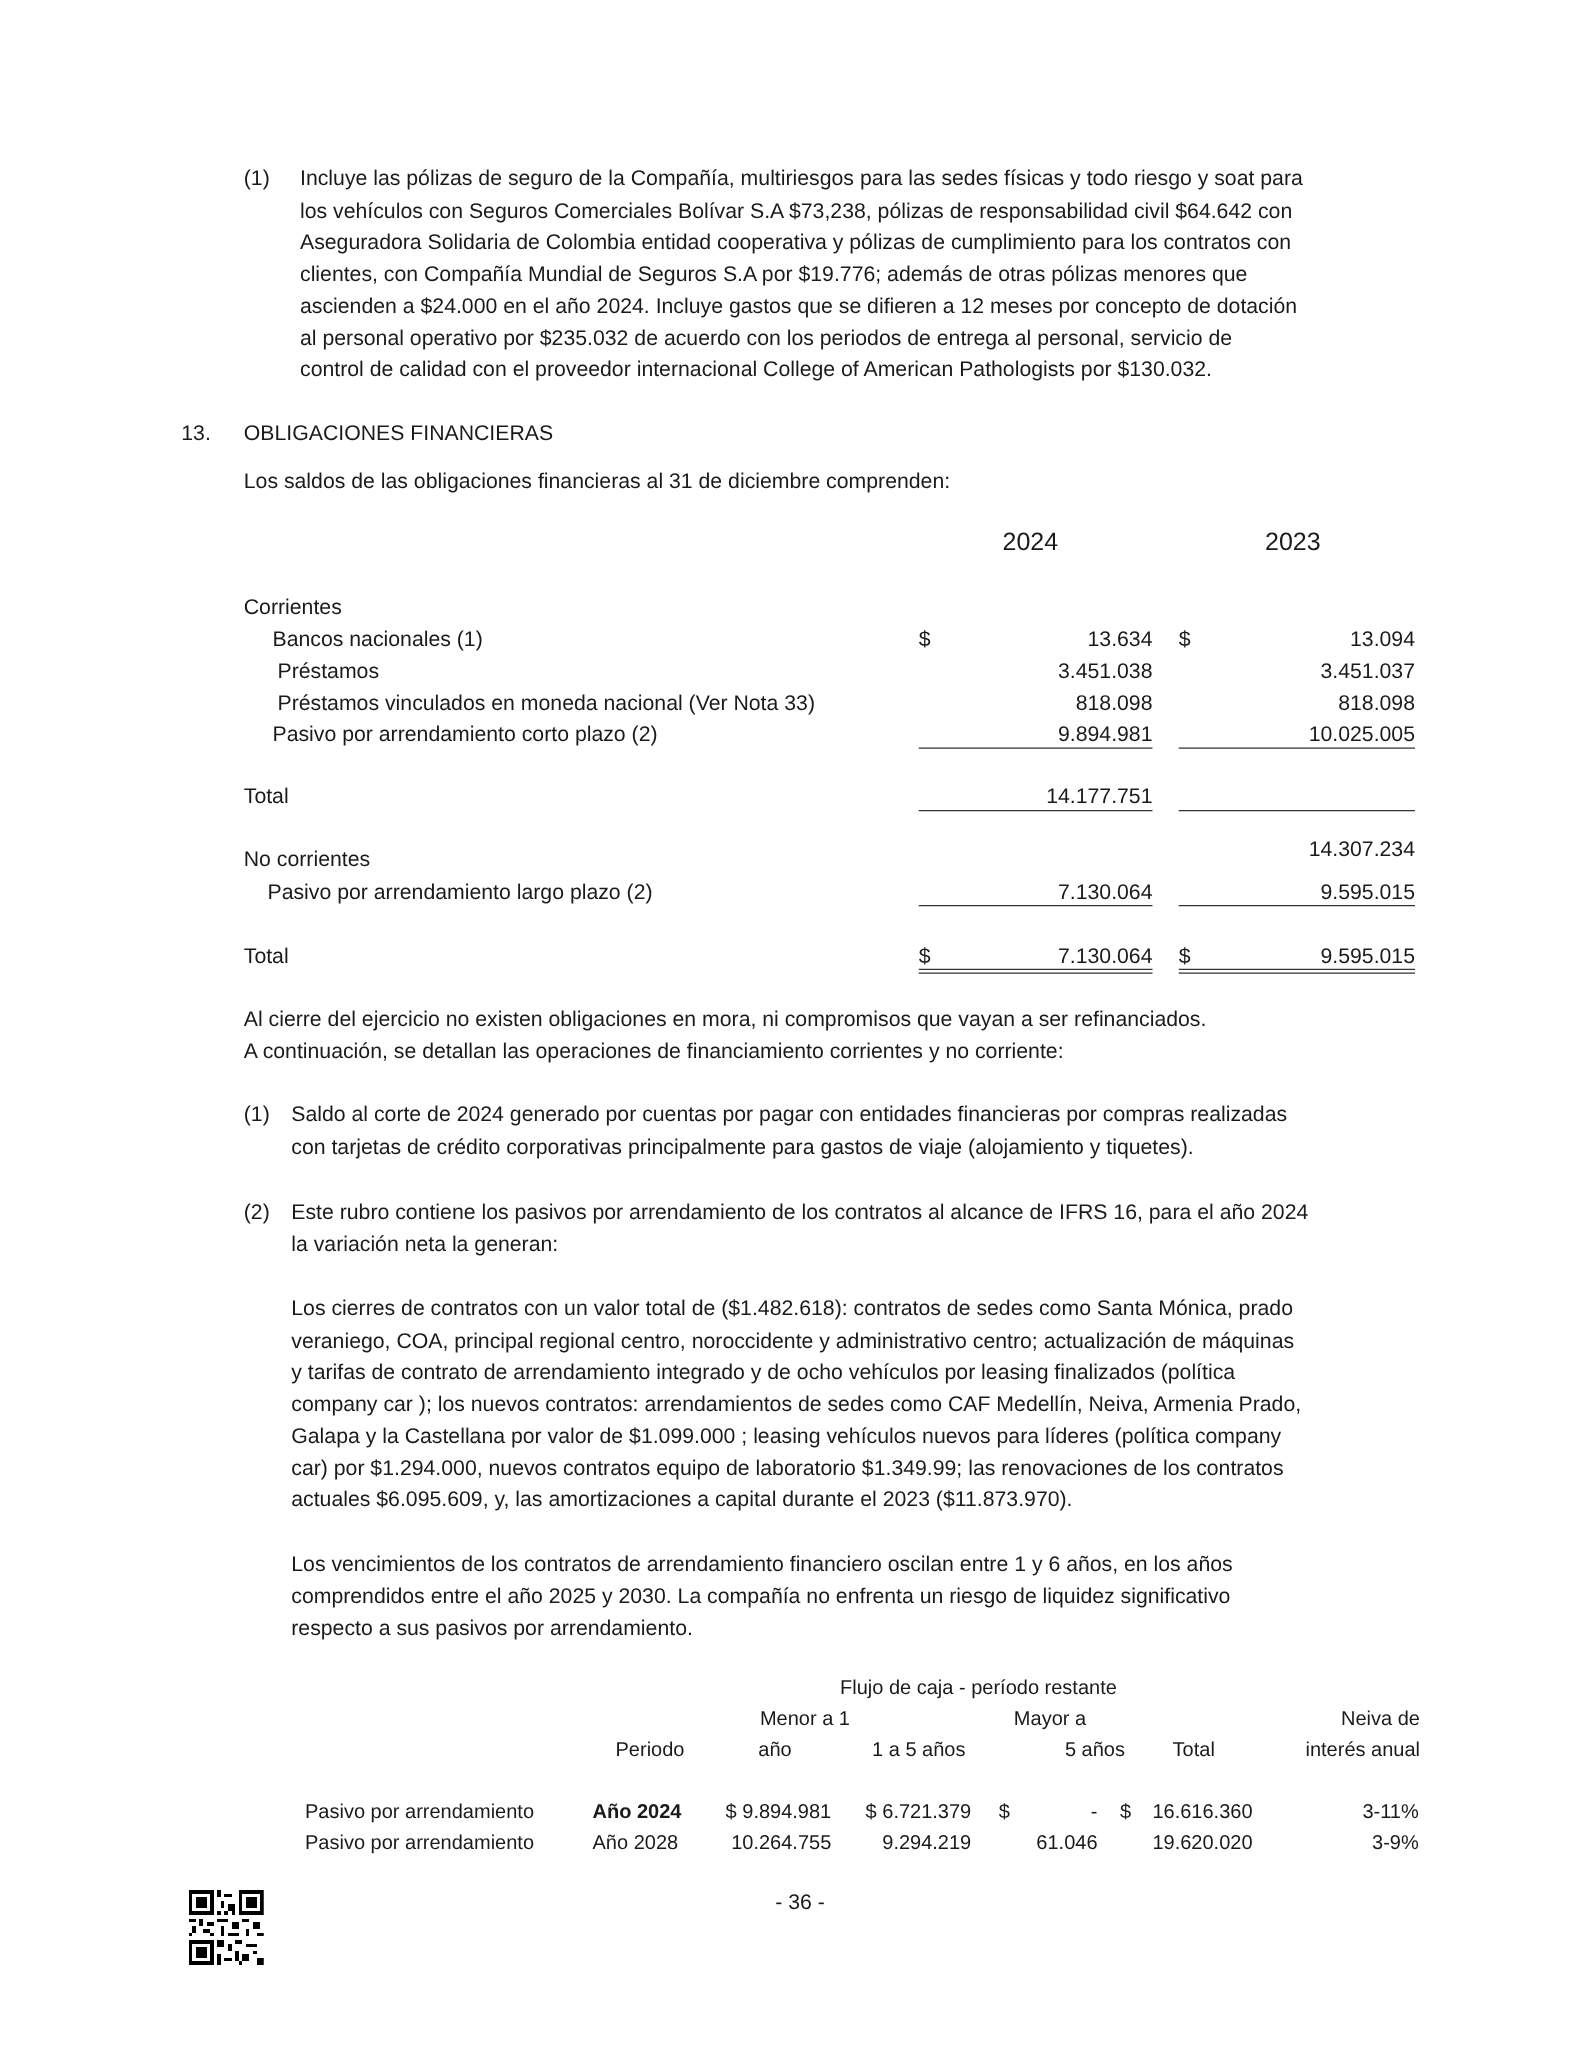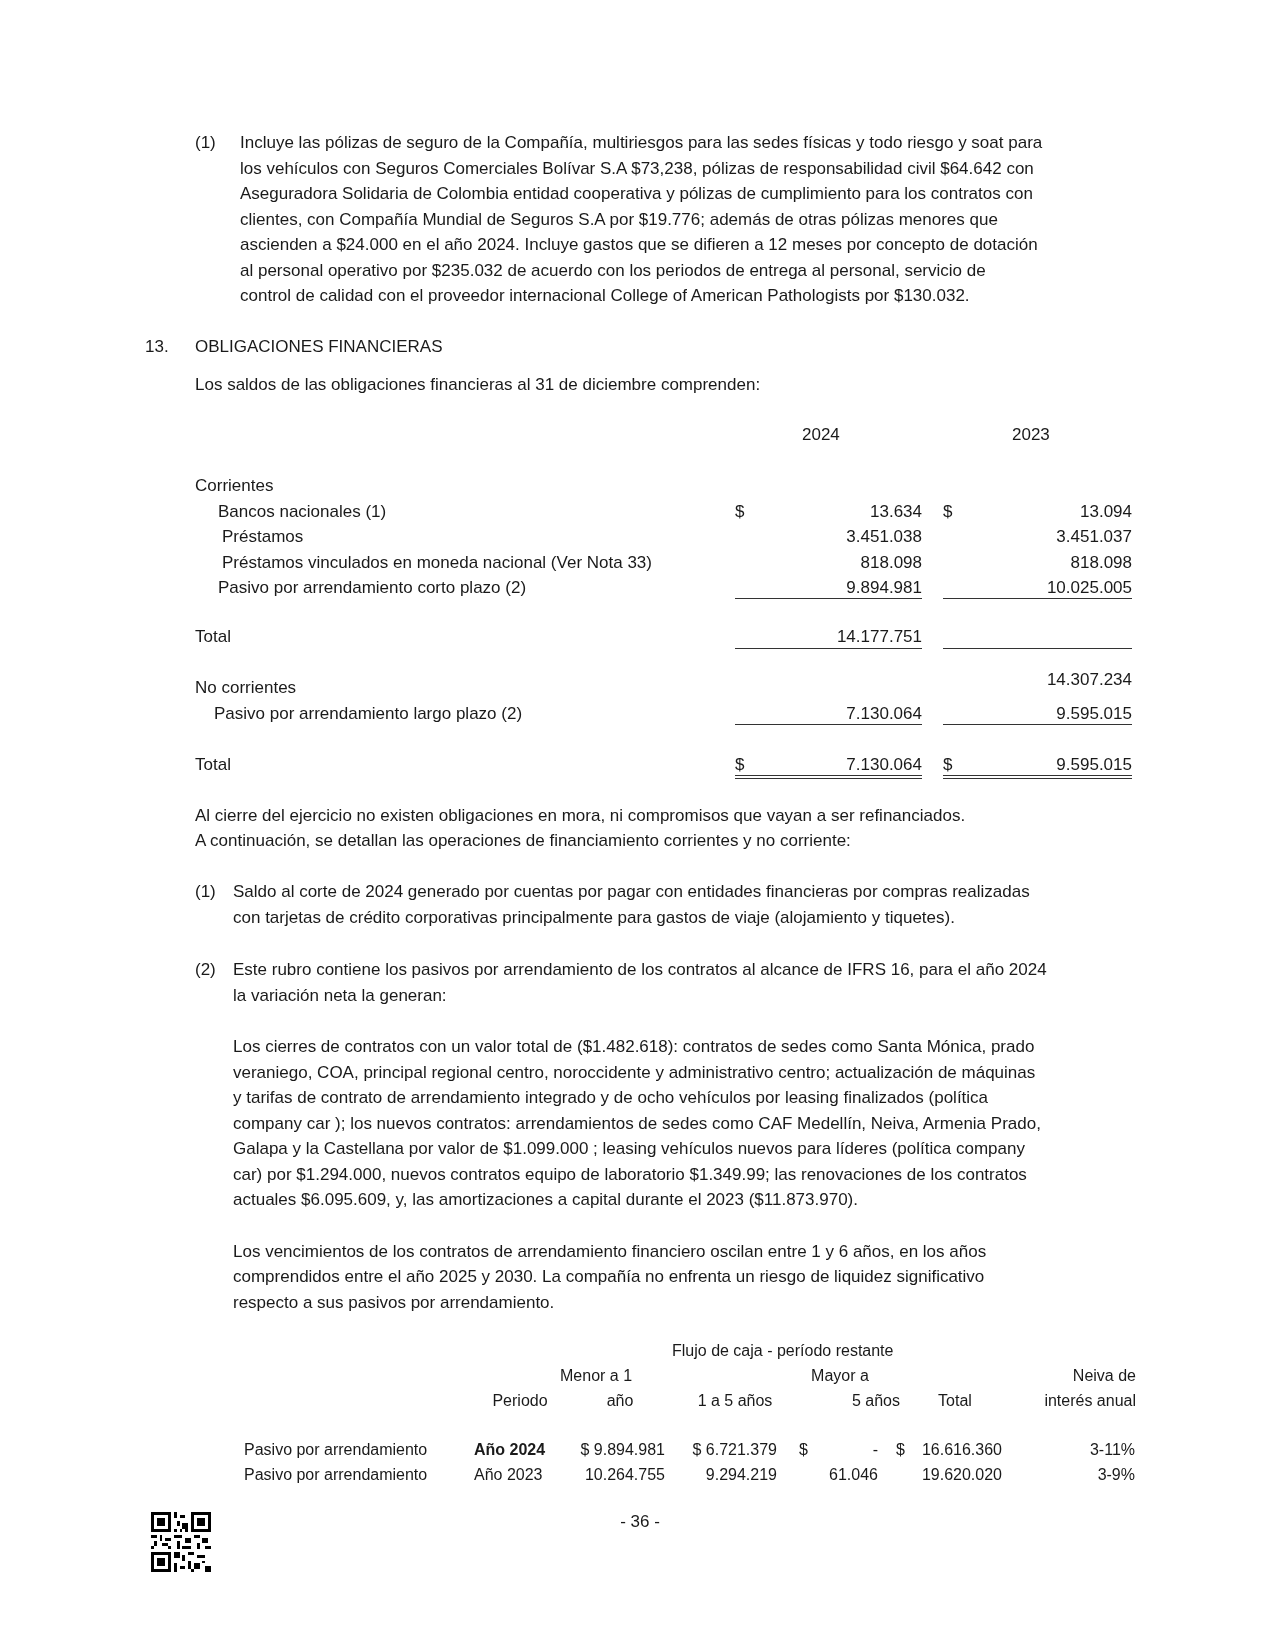--- a/index.html
+++ b/index.html
@@ -2,21 +2,21 @@
 <html><head>
 <meta charset="utf-8">
 <style>
   html, body { margin: 0; padding: 0; background: #ffffff; }
   body { width: 1275px; height: 1650px; position: relative; overflow: hidden;
          font-family: "Liberation Sans", "DejaVu Sans", sans-serif; color: #1a1a1a; font-size: 17px; }
   .line { position: absolute; white-space: nowrap; line-height: 25px; height: 25px; }
   .num { position: absolute; text-align: right; white-space: nowrap; line-height: 25px; }
   .dollar { position: absolute; white-space: nowrap; line-height: 25px; }
   .uline { position: absolute; height: 0; border-top: 1px solid #333; }
-  .hdr { font-size: 17px; }
+  .hdr { font-size: 20px; }
   .sm { font-size: 16px; }
   .qr { position: absolute; left: 151px; top: 1512px; width: 60px; height: 60px; }
 </style>
 </head>
 <body>
 
 <div>
   <div class="line" style="left:195px; top:130px;">(1)</div>
   <div class="line" style="left:240px; top:130px;">Incluye las pólizas de seguro de la Compañía, multiriesgos para las sedes físicas y todo riesgo y soat para</div>
   <div class="line" style="left:240px; top:156px;">los vehículos con Seguros Comerciales Bolívar S.A $73,238, pólizas de responsabilidad civil $64.642 con</div>
@@ -119,21 +119,21 @@
   <div class="line" style="left:233px; top:1187px;">actuales $6.095.609, y, las amortizaciones a capital durante el 2023 ($11.873.970).</div>
 
   <div class="line" style="left:233px; top:1239px;">Los vencimientos de los contratos de arrendamiento financiero oscilan entre 1 y 6 años, en los años</div>
   <div class="line" style="left:233px; top:1264px;">comprendidos entre el año 2025 y 2030.  La compañía no enfrenta un riesgo de liquidez significativo</div>
   <div class="line" style="left:233px; top:1290px;">respecto a sus pasivos por arrendamiento.</div>
 </div>
 
 <div class="sm">
   <div class="line" style="left:672px; top:1338px;">Flujo de caja - período restante</div>
 
-  <div class="num" style="left:560px; width:120px; top:1363px; text-align:left;">Menor a 1</div>
+  <div class="num" style="left:560px; width:120px; top:1363px; text-align:right;">Menor a 1</div>
   <div class="num" style="left:780px; width:120px; top:1363px; text-align:center;">Mayor a</div>
   <div class="num" style="left:1000px; width:136px; top:1363px; text-align:right;">Neiva de</div>
 
   <div class="num" style="left:470px; width:100px; top:1388px; text-align:center;">Periodo</div>
   <div class="num" style="left:560px; width:120px; top:1388px; text-align:center;">año</div>
   <div class="num" style="left:680px; width:110px; top:1388px; text-align:center;">1 a 5 años</div>
   <div class="num" style="left:780px; width:120px; top:1388px; ">5 años</div>
   <div class="num" style="left:900px; width:110px; top:1388px; text-align:center;">Total</div>
   <div class="num" style="left:1000px; width:136px; top:1388px; text-align:right;">interés anual</div>
 
@@ -144,21 +144,21 @@
     <div class="num" style="left:670px; width:107px; top:1437px;">$  6.721.379</div>
     <div class="dollar" style="left:799px; top:1437px;">$</div>
     <div class="num" style="left:800px; width:78px; top:1437px;">-</div>
     <div class="dollar" style="left:896px; top:1437px;">$</div>
     <div class="num" style="left:900px; width:102px; top:1437px;">16.616.360</div>
     <div class="num" style="left:1040px; width:95px; top:1437px;">3-11%</div>
   </div>
 
   <div>
     <div class="line" style="left:244px; top:1462px;">Pasivo por arrendamiento</div>
-    <div class="line" style="left:474px; top:1462px;">Año 2023</div>
+    <div class="line" style="left:474px; top:1462px;">Año 2028</div>
     <div class="num" style="left:560px; width:105px; top:1462px;">10.264.755</div>
     <div class="num" style="left:670px; width:107px; top:1462px;">9.294.219</div>
     <div class="num" style="left:800px; width:78px; top:1462px;">61.046</div>
     <div class="num" style="left:900px; width:102px; top:1462px;">19.620.020</div>
     <div class="num" style="left:1040px; width:95px; top:1462px;">3-9%</div>
   </div>
 </div>
 
 <div class="num" style="left:580px; width:120px; top:1509px; text-align:center;">- 36 -</div>
 <svg class="qr" viewBox="0 0 21 21" shape-rendering="crispEdges">

